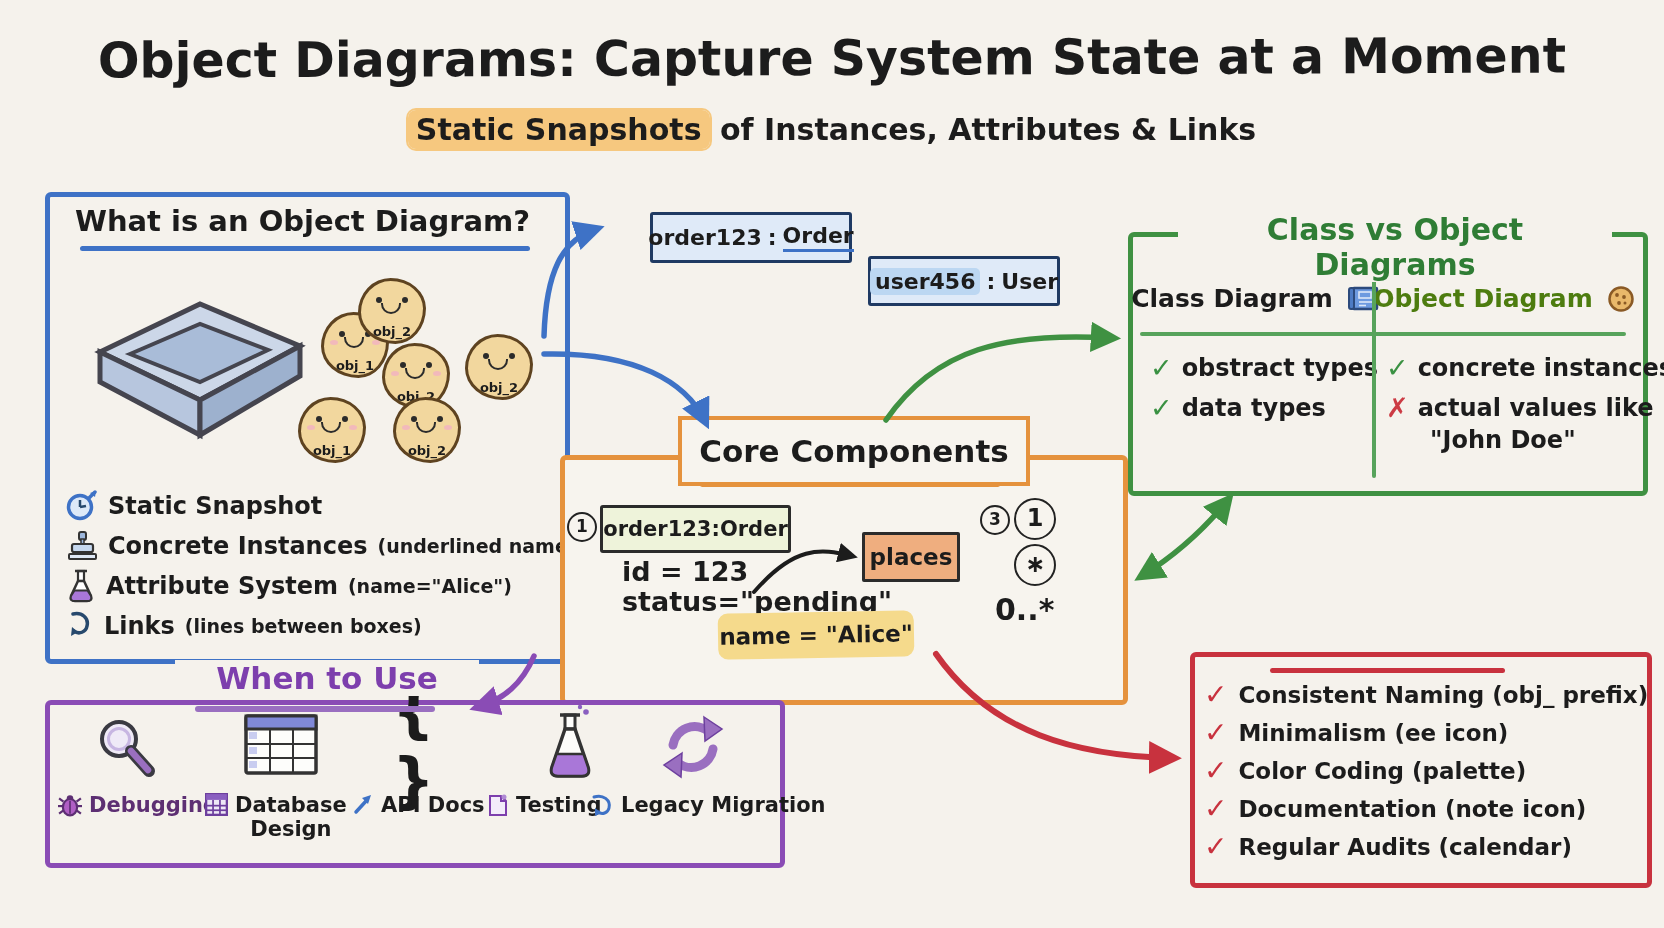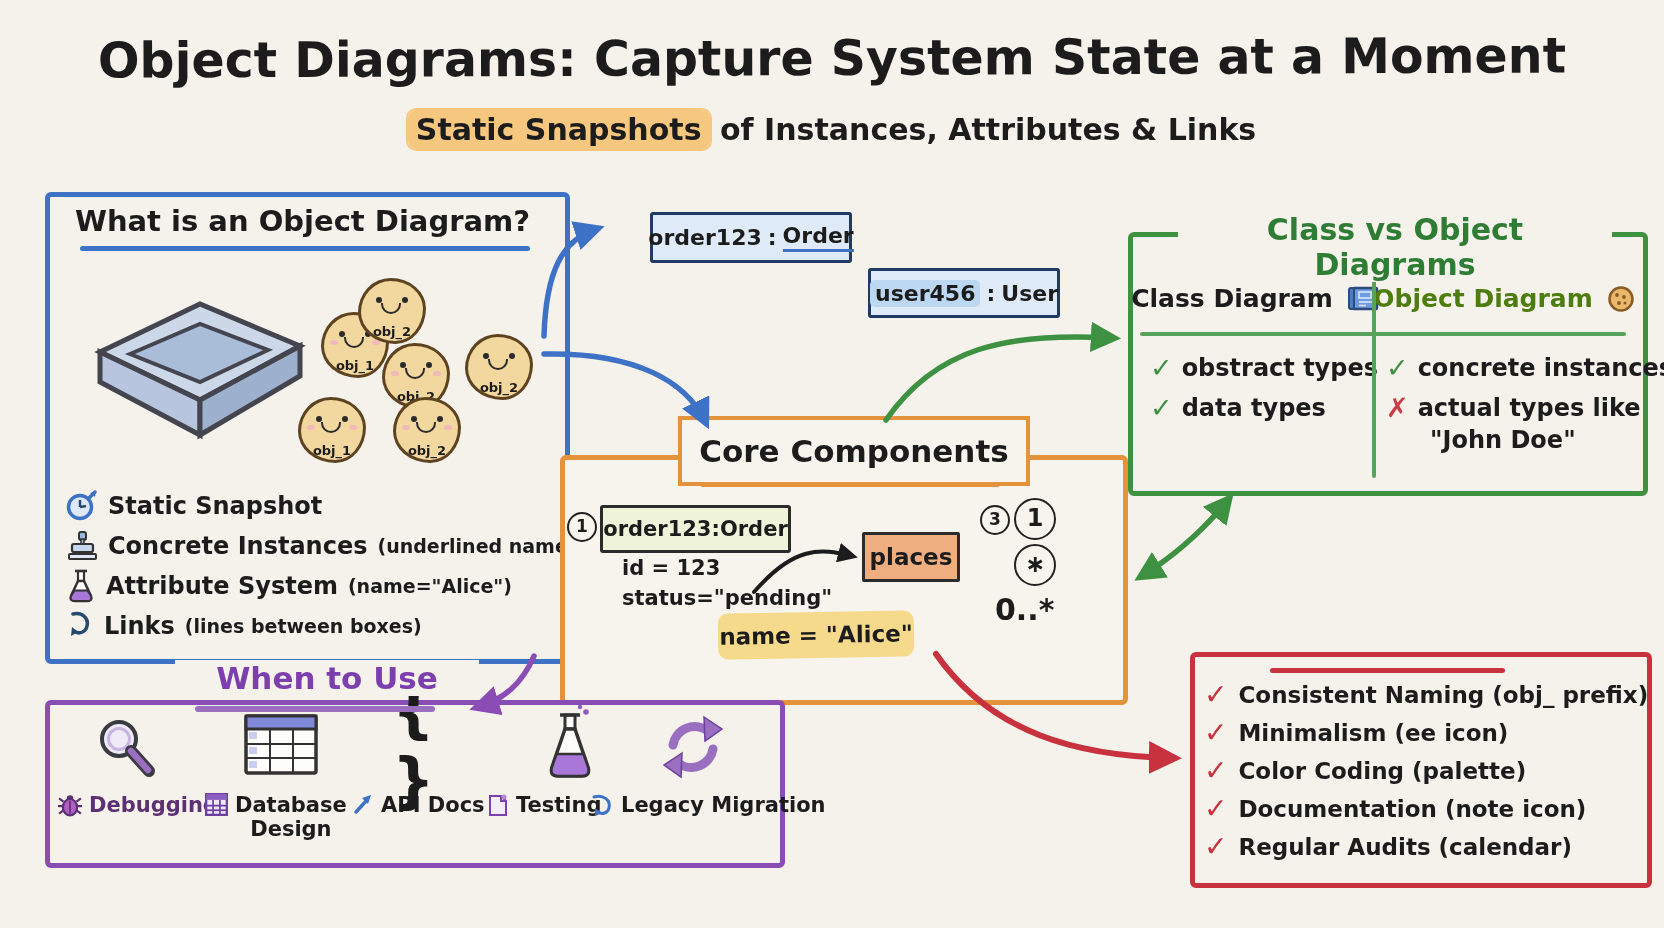--- a/index.html
+++ b/index.html
@@ -49,21 +49,21 @@
   .inst .sep,.objbox .sep{margin:0 6px;}
   .u-blue{border-bottom:3.5px solid #3e72c6;padding-bottom:1px;}
   .name-hl{background:#bcd7f2;border-radius:5px;padding:1px 5px;}
 
   
   .badge{position:absolute;border:2.5px solid #222;border-radius:50%;text-align:center;font-weight:800;z-index:3;background:transparent;}
   .badge.sm{width:26px;height:26px;line-height:25px;font-size:17px;}
   .badge.lg{width:38px;height:38px;line-height:36px;font-size:24px;}
   #core-obj{left:600px;top:505px;width:185px;height:42px;border:3px solid #2b2b2b;background:#eef3da;
             display:flex;align-items:center;justify-content:center;font-size:21px;font-weight:800;z-index:3;border-radius:3px;}
-  .core-attr{position:absolute;font-size:21px;font-weight:700;z-index:3;white-space:nowrap;}
+  .core-attr{position:absolute;font-size:27px;font-weight:700;z-index:3;white-space:nowrap;}
   #places-box{left:862px;top:532px;width:92px;height:44px;border:3px solid #2b2b2b;background:#efae7f;
               display:flex;align-items:center;justify-content:center;font-size:23px;font-weight:800;z-index:3;border-radius:2px;}
   #mult-text{left:995px;top:592px;font-size:30px;font-weight:800;z-index:3;}
   #alice-hl{left:718px;top:612px;width:196px;height:46px;background:#f5da8c;border-radius:10px;transform:rotate(-1deg);
             display:flex;align-items:center;justify-content:center;font-size:23px;font-weight:800;z-index:3;}
 
   
   #compare-title{left:1178px;top:212px;width:410px;font-size:30px;font-weight:800;color:#2f7d35;}
   #compare-underline{left:1200px;top:254px;width:370px;height:5px;background:#3f9142;}
   #compare-vline{left:1372px;top:262px;width:4px;height:216px;background:#57a35b;}
@@ -194,21 +194,21 @@
     </svg>
     <span class="bullet-main">Links</span>
     <span class="bullet-note">(lines between boxes)</span>
   </div>
 
   <div class="inst" style="left:650px;top:212px;width:196px;height:45px">
     <span>order123</span>
     <span class="sep">:</span>
     <span class="u-blue">Order</span>
   </div>
-  <div class="inst" style="left:868px;top:268px;width:186px;height:44px">
+  <div class="inst" style="left:868px;top:256px;width:186px;height:44px">
     <span class="name-hl">user456</span>
     <span class="sep">:</span>
     <span>User</span>
   </div>
 
   <div class="panel" id="core-box"></div>
   <div class="abs" id="core-tab">
     <span style="font-size:31px;font-weight:800">Core Components</span>
   </div>
   <div class="abs rule" style="left:700px;top:482px;width:300px;height:5px;background:#e5923d;z-index:4"></div>
@@ -262,21 +262,21 @@
   <div class="cmp-row" style="left:1150px;top:392px">
     <span class="mark-g">✓</span>
     <span>data types</span>
   </div>
   <div class="cmp-row" style="left:1386px;top:352px">
     <span class="mark-g">✓</span>
     <span>concrete instances</span>
   </div>
   <div class="cmp-row" style="left:1386px;top:392px">
     <span class="mark-r">✗</span>
-    <span>actual types like</span>
+    <span>actual values like</span>
   </div>
   <div class="cmp-row" style="left:1430px;top:426px">
     <span>"John Doe"</span>
   </div>
 
   <div class="panel" id="when-box"></div>
   <div class="panel-title" id="when-title">When to Use</div>
   <div class="abs rule" id="when-underline"></div>
 
   <div class="when-cell" style="left:90px;top:712px;width:70px;height:72px">

